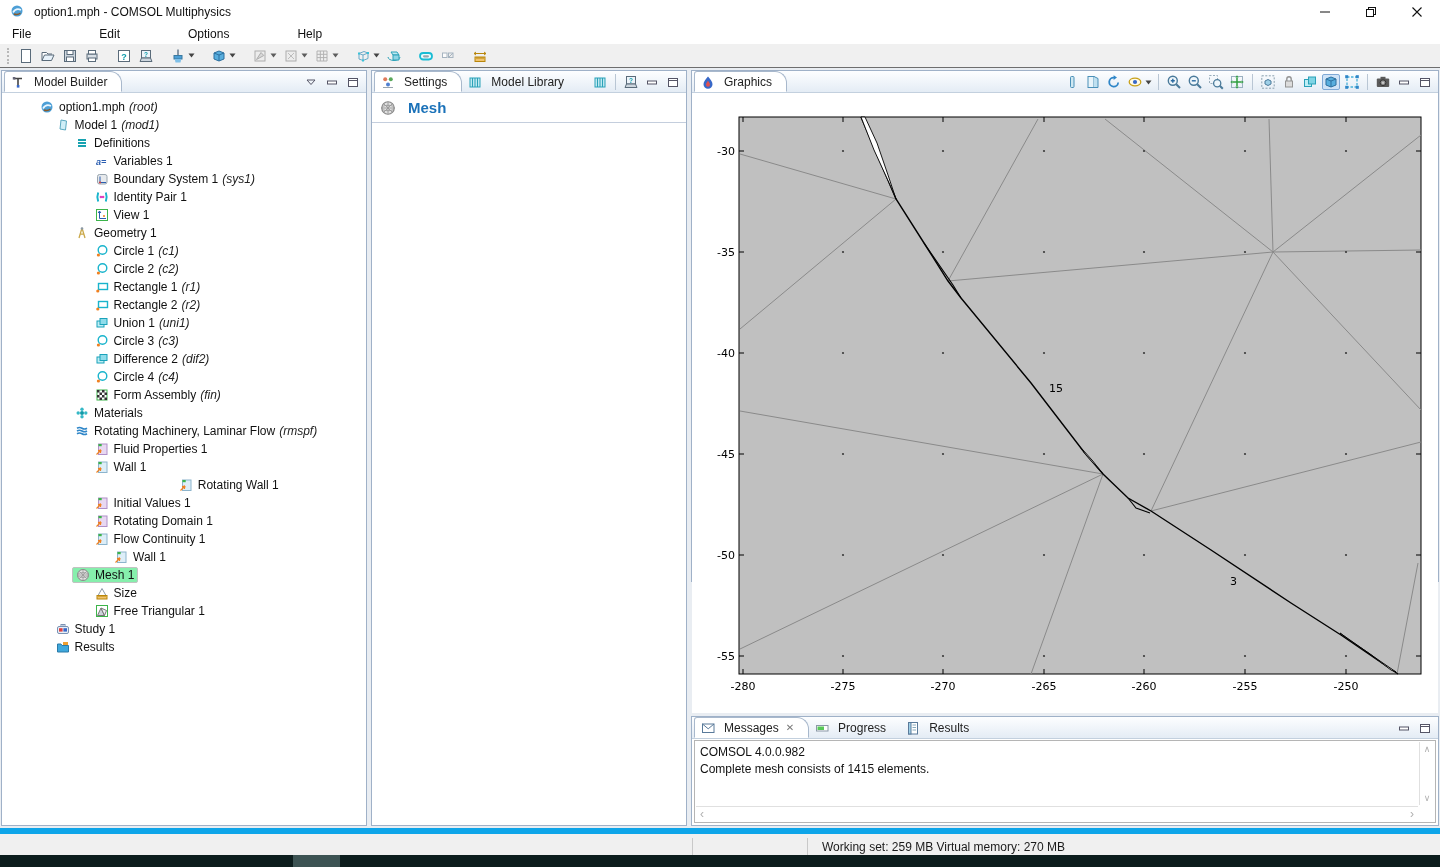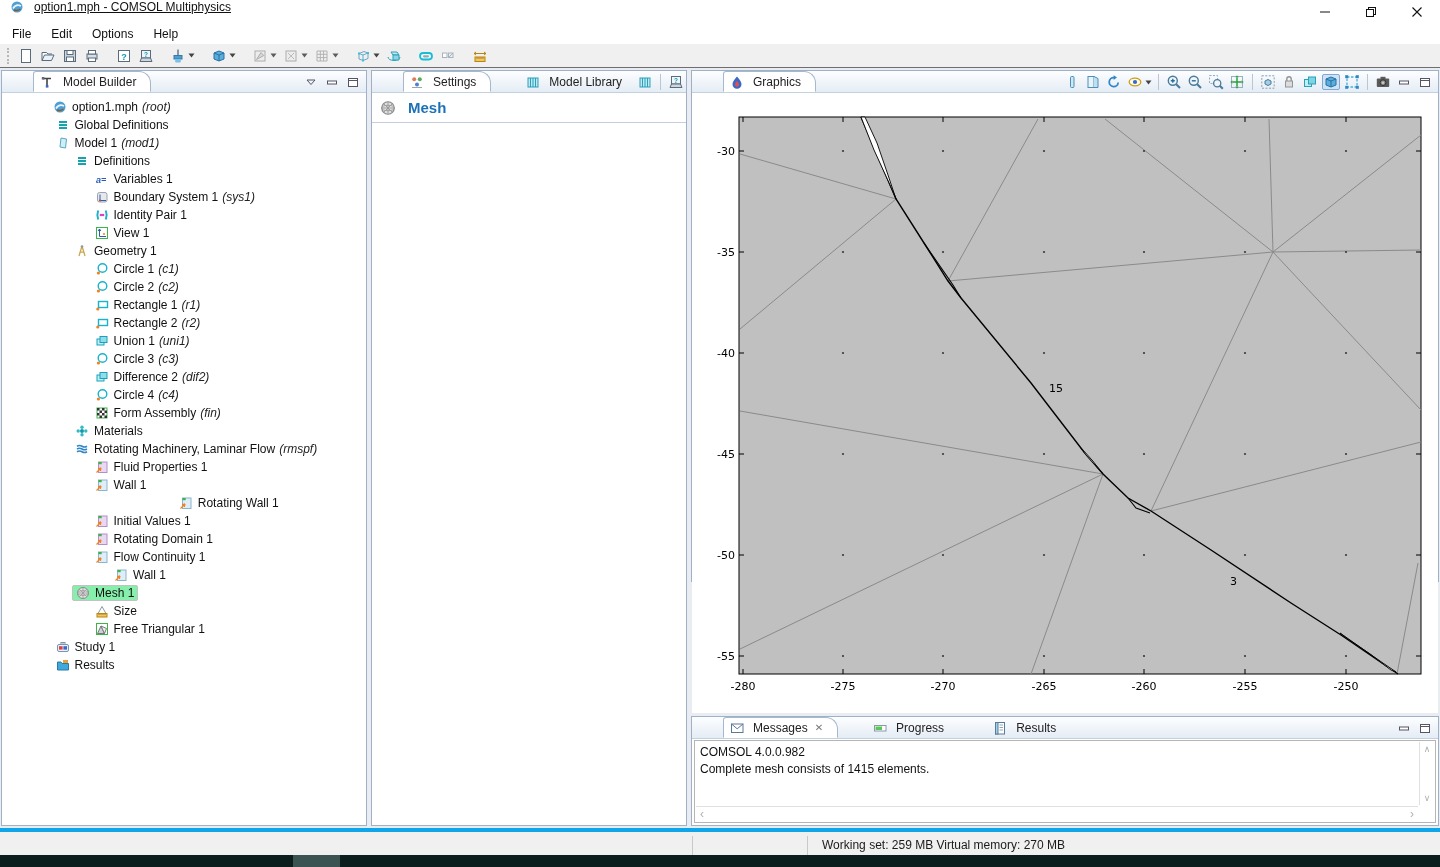--- a/index.html
+++ b/index.html
@@ -2,39 +2,39 @@
 <html><head>
 <meta charset="utf-8">
 <style>
   * { margin:0; padding:0; box-sizing:border-box; }
   html,body { background:#888; }
   #app{
     position:relative; width:1440px; height:867px; background:#ffffff; overflow:hidden;
     font-family:"Liberation Sans", sans-serif; font-size:12px; color:#111;
   }
   
-  .titlebar{position:absolute;left:0;top:0;width:1440px;height:24px;background:#fff;display:flex;text-decoration:underline;}
+  .titlebar{position:absolute;left:0;top:0;width:1440px;height:24px;background:#fff;display:flex;align-items:center;}
   .titlebar .appicon{width:16px;height:16px;margin:0 8px 0 10px;}
   .titlebar .title{font-size:12px;color:#111;}
   .wincontrols{margin-left:auto;display:flex;}
   .winbtn{width:46px;height:24px;display:flex;align-items:center;justify-content:center;color:#111;font-size:11px;}
   
-  .menubar{position:absolute;left:0;top:24px;width:1440px;height:20px;background:#fff;display:flex;align-items:center;padding-left:2px;}
+  .menubar{position:absolute;left:0;top:24px;width:1440px;height:20px;background:#fff;display:flex;align-items:center;padding-left:2px;gap:48px;}
   .menuitem{padding:0 10px;height:20px;line-height:20px;font-size:12px;color:#111;}
   
   .toolbar{position:absolute;left:0;top:44px;width:1440px;height:24px;background:#f0f0f0;border-bottom:1px solid #6e6e6e;display:flex;align-items:center;padding-left:4px;}
   .grip{width:5px;height:16px;margin:0 3px;border-left:2px dotted #b8b8b8;}
   .tbicon{height:20px;display:inline-flex;align-items:center;padding:0 3px;}
   .tbicon.gap-l{margin-left:10px;}
   .caret{margin-left:2px;display:inline-flex;}
   
   .workspace{position:absolute;left:0;top:68px;width:1440px;height:760px;background:#e9edf2;}
   .panel{position:absolute;background:#fff;border:1px solid #9fb1c8;}
   .tabstrip{height:22px;background:linear-gradient(#fdfeff,#e4ecf5);border-bottom:1px solid #c3d0de;display:flex;align-items:flex-end;padding-left:2px;}
-  .tab{height:21px;display:inline-flex;align-items:center;gap:4px;padding:0 14px 0 6px;font-size:12px;color:#222;white-space:nowrap;margin-left:29px;}
+  .tab{height:21px;display:inline-flex;align-items:center;gap:4px;padding:0 14px 0 6px;font-size:12px;color:#222;white-space:nowrap;}
   .tab.active{background:#fff;border:1px solid #a8b8cc;border-bottom:1px solid #fff;border-radius:3px 12px 0 0;}
   .paneltools{margin-left:auto;display:flex;align-items:center;gap:3px;padding:0 4px 2px 0;}
   .tbtn{width:18px;height:16px;display:inline-flex;align-items:center;justify-content:center;}
   .vsep{width:1px;height:16px;background:#b9c6d4;margin:0 3px;}
   .gact{background:#cfe3f7;border:1px solid #7fa9d6;border-radius:2px;}
   
   .tree{padding-top:5px;overflow:hidden;height:calc(100% - 27px);}
   .trow{height:18px;display:flex;align-items:center;white-space:nowrap;}
   .rowsel{display:inline-flex;align-items:center;padding:0 3px;border-radius:2px;}
   .rowsel.selected{background:#86efac;border:1px solid #c2c2c2;}
@@ -43,21 +43,21 @@
   
   .mesh-header{height:30px;display:flex;align-items:center;gap:7px;padding-left:8px;border-bottom:1px solid #c4cedd;}
   .mesh-title{font-size:15px;font-weight:bold;color:#1b72b9;}
   
   .msgcontent{position:absolute;left:2px;right:2px;top:23px;bottom:2px;background:#fff;border:1px solid #b5b5b5;}
   .msgtext{position:absolute;left:5px;top:3px;right:22px;bottom:18px;overflow:hidden;font-size:12px;line-height:17px;color:#111;}
   .sbv{position:absolute;right:1px;top:1px;bottom:17px;width:15px;border-left:1px solid #e0e0e0;display:flex;flex-direction:column;justify-content:space-between;align-items:center;color:#b0b0b0;font-size:9px;padding:2px 0;}
   .sbh{position:absolute;left:1px;right:17px;bottom:1px;height:15px;border-top:1px solid #e0e0e0;display:flex;justify-content:space-between;align-items:center;color:#b0b0b0;font-size:12px;padding:0 4px;}
   .closex{color:#777;font-size:10px;margin-left:3px;}
   
-  .statusbar{position:absolute;left:0;top:828px;width:1440px;height:27px;background:#f0f0f0;border-top:4px solid #0ea5e9;}
+  .statusbar{position:absolute;left:0;top:828px;width:1440px;height:27px;background:#f0f0f0;border-top:6px solid #0ea5e9;}
   .statusdiv{position:absolute;top:4px;width:1px;height:19px;background:#c9c9c9;}
   .statustext{position:absolute;left:822px;top:6px;font-size:12px;color:#1a1a1a;}
   .taskbar{position:absolute;left:0;top:855px;width:1440px;height:12px;background:#0c1d1d;}
   .taskhl{position:absolute;left:293px;top:0;width:47px;height:12px;background:#3c5353;}
   svg{display:block;}
 </style>
 </head>
 <body>
 
 <div id="app">
@@ -262,41 +262,31 @@
             </span>
           <span class="tbtn">
               <svg width="12" height="11">
                 <rect x="1.5" y="1.5" width="9" height="8" fill="#fff" stroke="#556"></rect>
                 <path d="M1.5 3.5 H10.5" stroke="#556"></path>
               </svg>
             </span>
         </span>
       </div>
       <div class="tree" id="mbtree">
-          <div class="trow" style="padding-left: 48px;">
+          <div class="trow" style="padding-left: 35px;">
             <span class="rowsel">
               <span class="ticon">
                 <svg width="14" height="14" viewBox="0 0 14 14">
                   <circle cx="7" cy="7" r="5.5" fill="#4d9fd6"></circle>
                   <path d="M3 8.5 Q6 3.5 11 6" stroke="#eaf6ff" stroke-width="1.6" fill="none"></path>
                   <path d="M4 10 Q7.5 11.5 10.5 9" stroke="#8a5a2a" stroke-width="1.4" fill="none"></path>
                 </svg>
               </span>
               <span>option1.mph</span>
               <span class="ttag">(root)</span>
-            </span>
-          </div>
-          <div class="trow" style="padding-left: 50.5px;">
-            <span class="rowsel">
-              <span class="ticon">
-                <svg width="14" height="14" viewBox="0 0 14 14">
-                  <path d="M3 4 H11 M3 7 H11 M3 10 H11" stroke="#17a2b0" stroke-width="1.8"></path>
-                </svg>
-              </span>
-              <span>Global Definitions</span>
             </span>
           </div>
           <div class="trow" style="padding-left: 50.5px;">
             <span class="rowsel">
               <span class="ticon">
                 <svg width="14" height="14" viewBox="0 0 14 14">
                   <path d="M5 2 L10.5 3 L9.5 12 L4 11 Z" fill="#cfeef7" stroke="#5aa8c0"></path>
                 </svg>
               </span>
               <span>Model 1</span>

